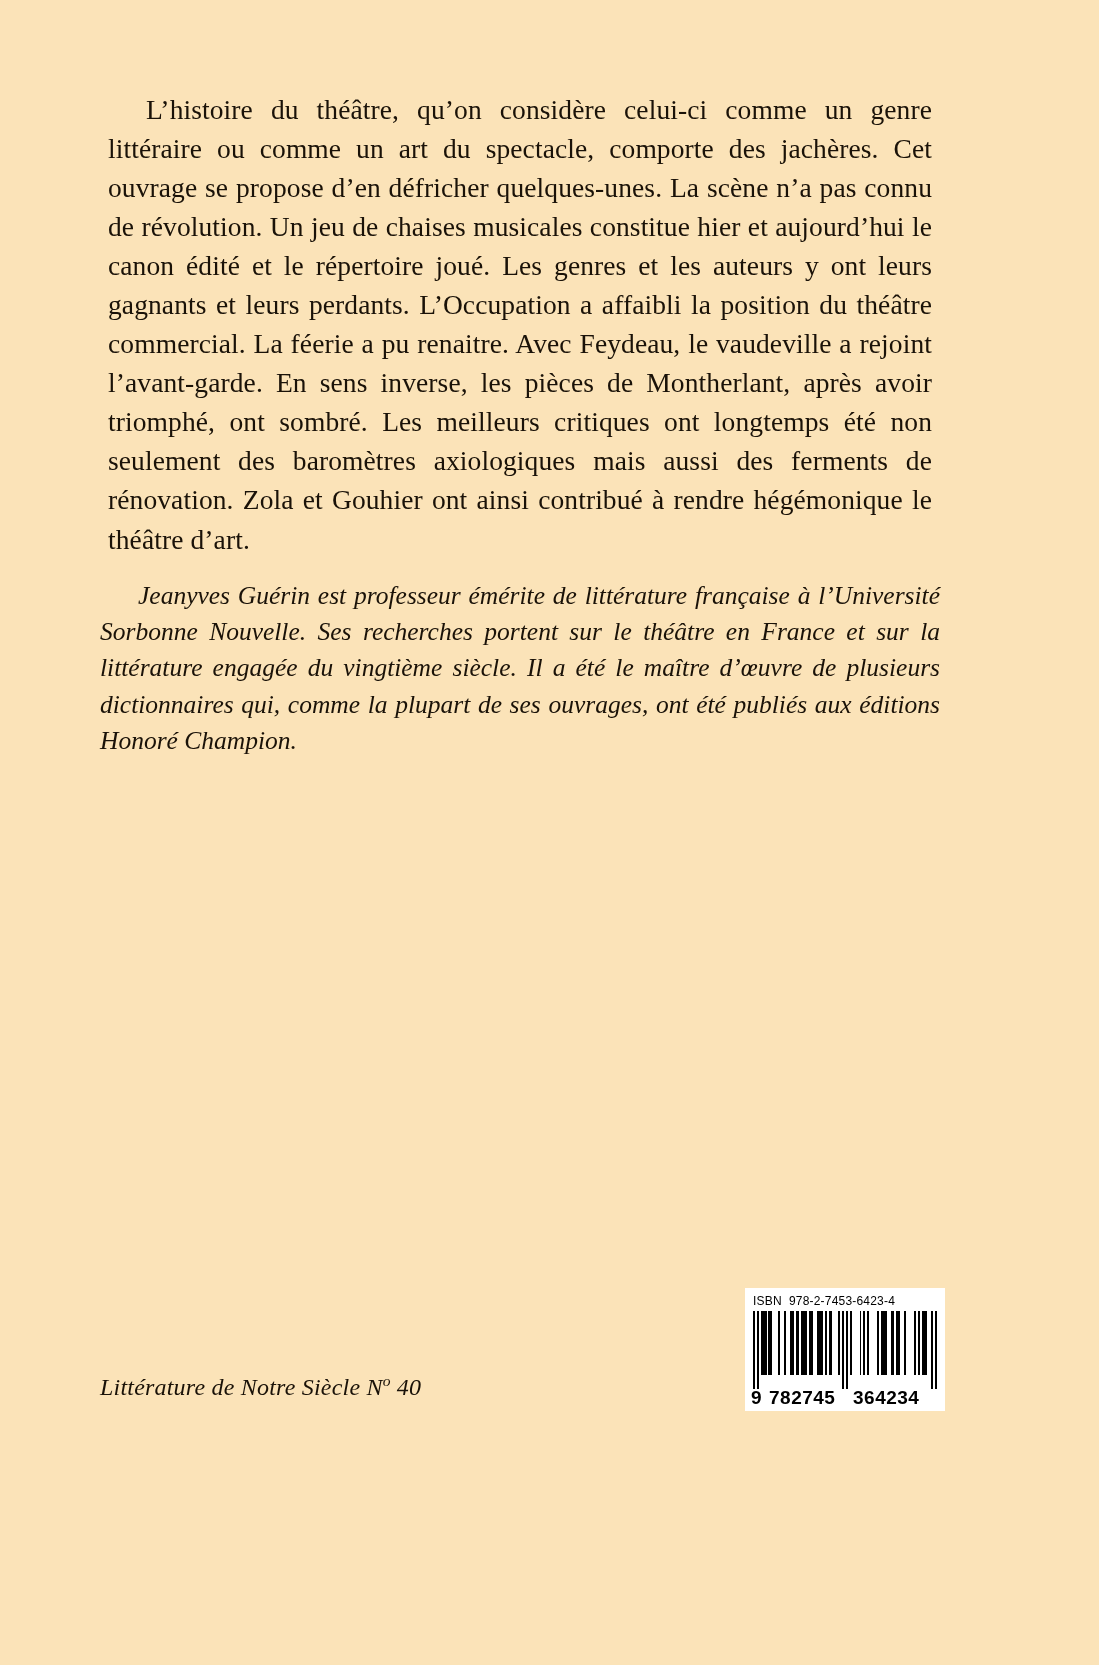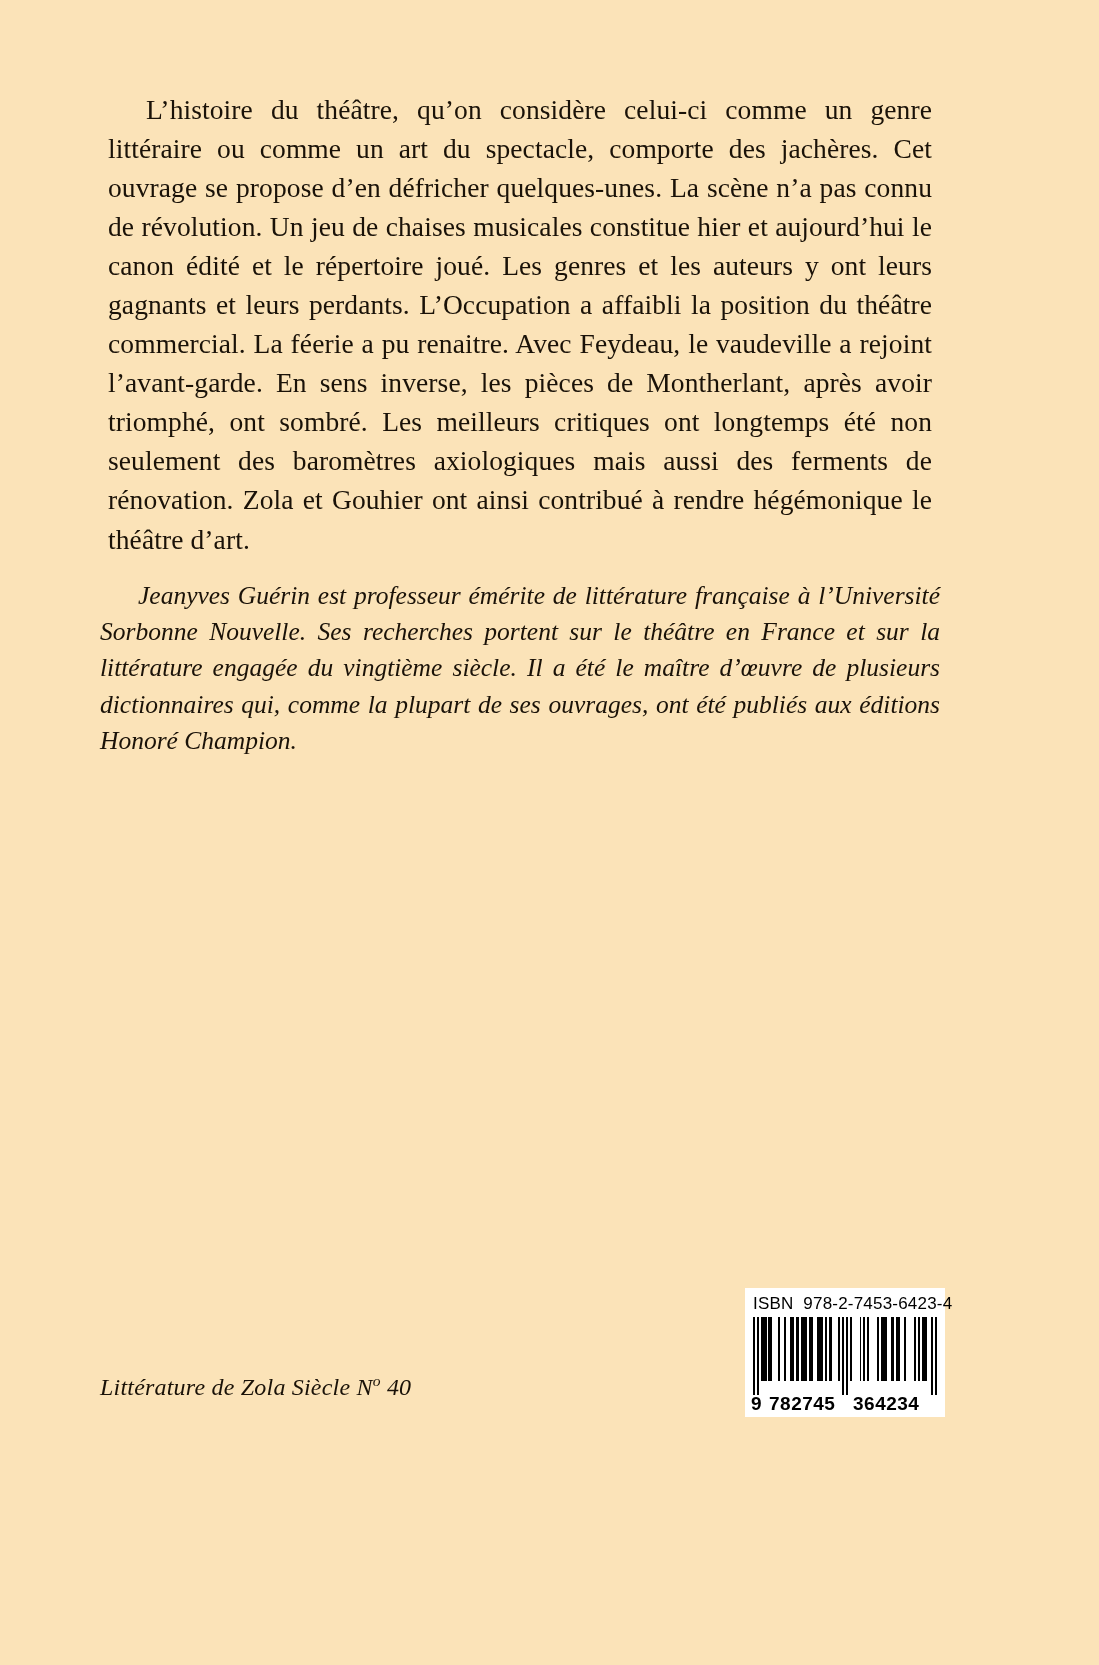--- a/index.html
+++ b/index.html
@@ -67,21 +67,21 @@
     position: absolute;
     left: 745px;
     top: 1288px;
     width: 200px;
     background: #ffffff;
     padding: 6px 8px 4px 8px;
     box-sizing: border-box;
   }
   .isbn-text {
     font-family: "Liberation Sans", sans-serif;
-    font-size: 17px;
+    font-size: 12px;
     color: #000;
     letter-spacing: 0.2px;
     margin-bottom: 3px;
     white-space: nowrap;
   }
   .bars {
     position: relative;
     height: 78px;
     width: 184px;
     margin-left: 0;
@@ -129,21 +129,21 @@
 
   <div class="blurb">
     <p>L’histoire du théâtre, qu’on considère celui-ci comme un genre littéraire ou comme un art du spectacle, comporte des jachères. Cet ouvrage se propose d’en défricher quelques-unes. La scène n’a pas connu de révolution. Un jeu de chaises musicales constitue hier et aujourd’hui le canon édité et le répertoire joué. Les genres et les auteurs y ont leurs gagnants et leurs perdants. L’Occupation a affaibli la position du théâtre commercial. La féerie a pu renaitre. Avec Feydeau, le vaudeville a rejoint l’avant-garde. En sens inverse, les pièces de Montherlant, après avoir triomphé, ont sombré. Les meilleurs critiques ont longtemps été non seulement des baromètres axiologiques mais aussi des ferments de rénovation. Zola et Gouhier ont ainsi contribué à rendre hégémonique le théâtre d’art.</p>
   </div>
 
   <div class="bio">
     <p>Jeanyves Guérin est professeur émérite de littérature française à l’Université Sorbonne Nouvelle. Ses recherches portent sur le théâtre en France et sur la littérature engagée du vingtième siècle. Il a été le maître d’œuvre de plusieurs dictionnaires qui, comme la plupart de ses ouvrages, ont été publiés aux éditions Honoré Champion.</p>
   </div>
 
   <div class="series">
-    <span>Littérature de Zola Siècle N</span><sup>o</sup><span> 40</span>
+    <span>Littérature de Notre Siècle N</span><sup>o</sup><span> 40</span>
   </div>
 
   <div class="barcode-block">
     <div class="isbn-text">
       <span>ISBN</span>&nbsp;&nbsp;<span>978-2-7453-6423-4</span>
     </div>
     <div class="bars">
         <div class="bar tall" style="left: 0px; width: 1.93684px;"></div>
         <div class="bar tall" style="left: 3.87368px; width: 1.93684px;"></div>
         <div class="bar" style="left: 7.74737px; width: 5.81053px;"></div>

